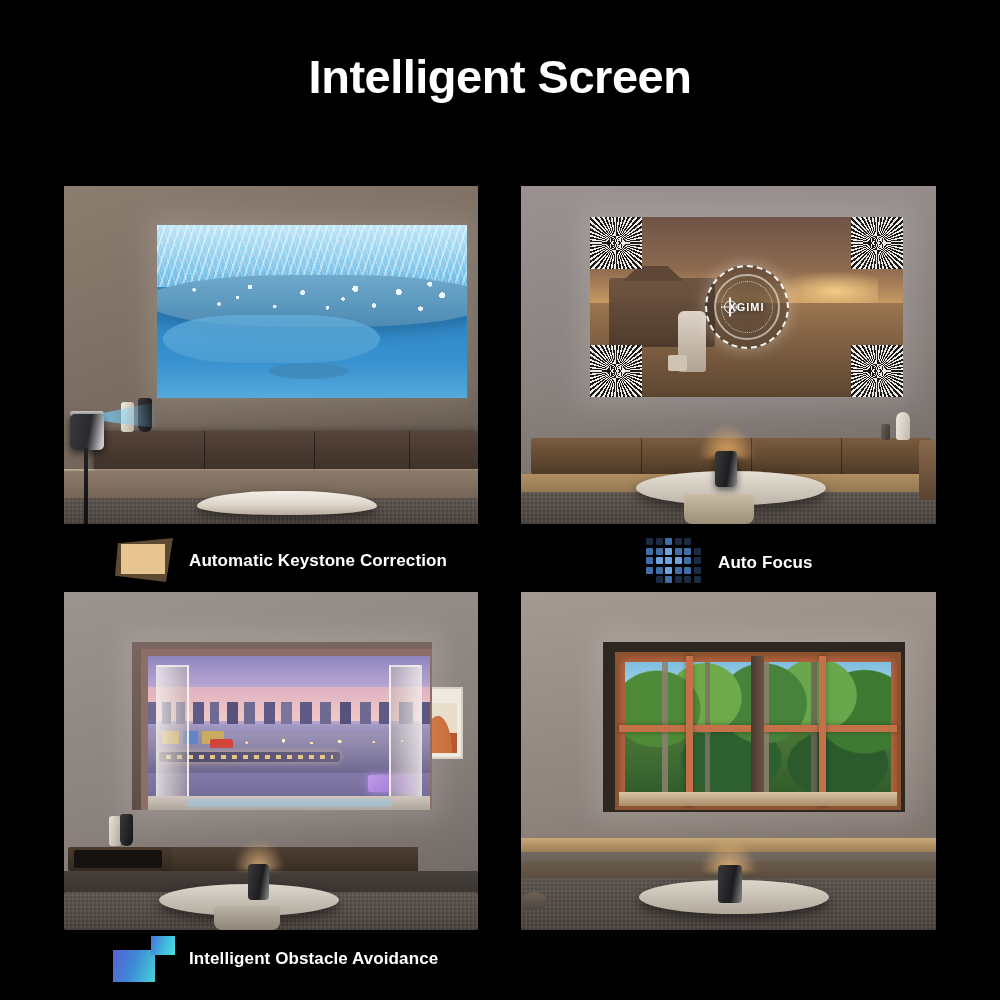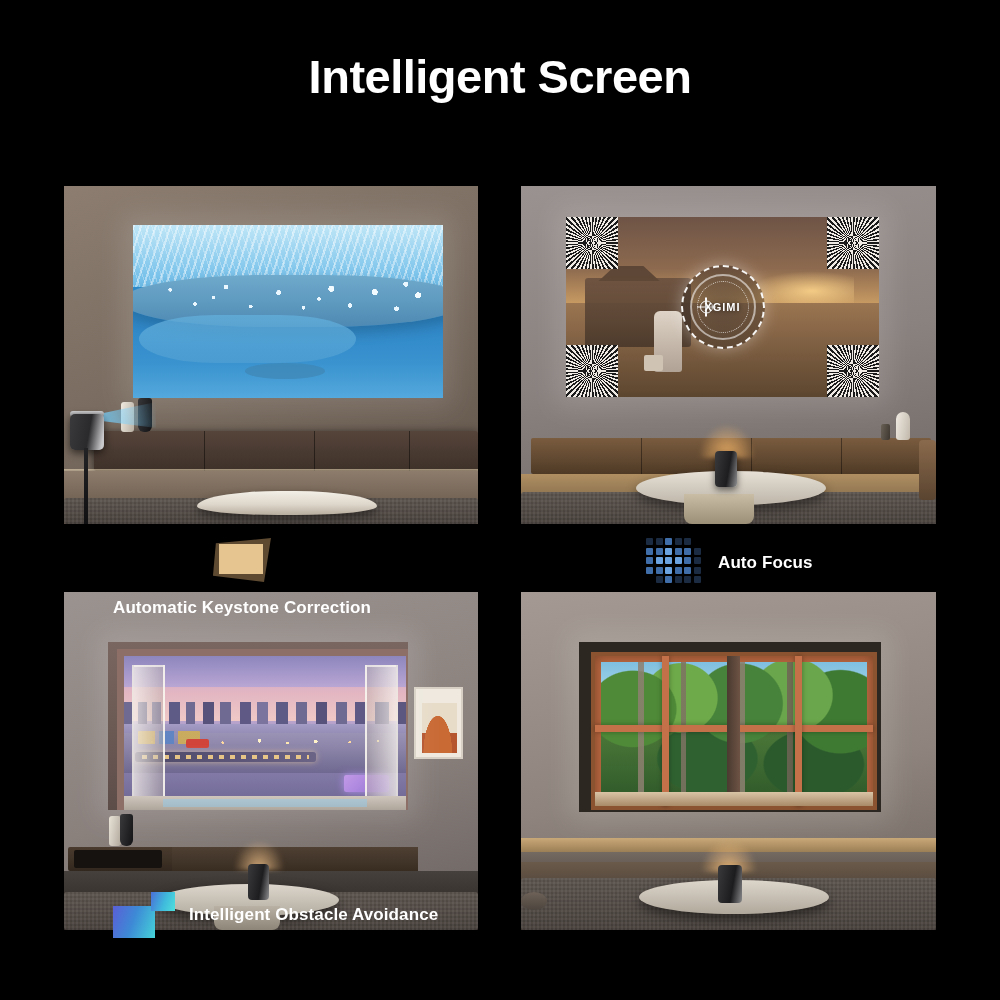--- a/index.html
+++ b/index.html
@@ -30,21 +30,21 @@
   .console{position:absolute;border-radius:2px;}
   .floor{position:absolute;left:0;width:100%;}
   .rug{position:absolute;border-radius:3px;
        background:
          repeating-linear-gradient(90deg,rgba(255,255,255,.05) 0 2px,transparent 2px 4px),
          repeating-linear-gradient(0deg,rgba(0,0,0,.10) 0 2px,transparent 2px 4px),
          linear-gradient(180deg,#5e5650,#4a433e);}
 
   
   .screen{position:absolute;overflow:hidden;
-          box-shadow:0 0 26px 10px rgba(255,255,255,.13);}
+          box-shadow:0 0 26px 10px rgba(255,255,255,.13);margin-left:24px;}
 
   
   .p1 .console{left:30px;top:245px;width:384px;height:40px;
      background:linear-gradient(180deg,#55443a,#3e3129);
      box-shadow:0 2px 10px rgba(0,0,0,.6);}
   .p1 .conseam{position:absolute;top:245px;width:1px;height:40px;background:rgba(0,0,0,.45);}
   .p1 .floor{top:285px;height:53px;background:linear-gradient(180deg,#8d7c6c 0%,#7a6a5b 40%,#5a4e45 100%);}
   .p1 .ledge{position:absolute;left:0;top:283px;width:100%;height:6px;
      background:linear-gradient(180deg,rgba(255,236,200,.55),rgba(255,236,200,0));}
   .p1 .rug{left:0;top:312px;width:100%;height:26px;}
@@ -287,23 +287,23 @@
   .mullion-v{position:absolute;top:0;bottom:0;width:7px;background:#c4714a;box-shadow:0 0 5px rgba(0,0,0,.35);}
   .mullion-h{position:absolute;left:0;right:0;height:7px;background:#c4714a;box-shadow:0 0 5px rgba(0,0,0,.35);}
   .mullion-center{position:absolute;top:0;bottom:0;width:13px;left:50%;margin-left:-6.5px;
      background:linear-gradient(90deg,#4a3a30,#6d5344);}
   .pw-sill{position:absolute;left:0;right:0;bottom:0;height:9%;
      background:linear-gradient(180deg,#d9c4a6,#a98b68);}
 
   
   .cap{position:absolute;display:flex;align-items:center;gap:14px;}
   .cap-label{color:#fff;font-size:17px;font-weight:600;letter-spacing:.1px;white-space:nowrap;}
-  .c1{left:113px;top:538px;flex-direction:column;}
+  .c1{left:113px;top:538px;}
   .c2{left:646px;top:538px;}
-  .c3{left:113px;top:892px;justify-content:space-between;}
+  .c3{left:113px;top:936px;justify-content:space-between;}
   .c4{left:591px;top:940px;}
 
   
   .ic-key{position:relative;width:62px;height:46px;}
   .ic-key .back{position:absolute;left:2px;top:0;width:58px;height:44px;
      background:#5e4a31;clip-path:polygon(5% 12%,100% 0,88% 100%,0 86%);}
   .ic-key .front{position:absolute;left:8px;top:6px;width:44px;height:30px;background:#e7c591;}
   
   .ic-af{position:relative;width:58px;height:50px;}
   .ic-af span{position:absolute;width:7px;height:7px;border-radius:1px;}

